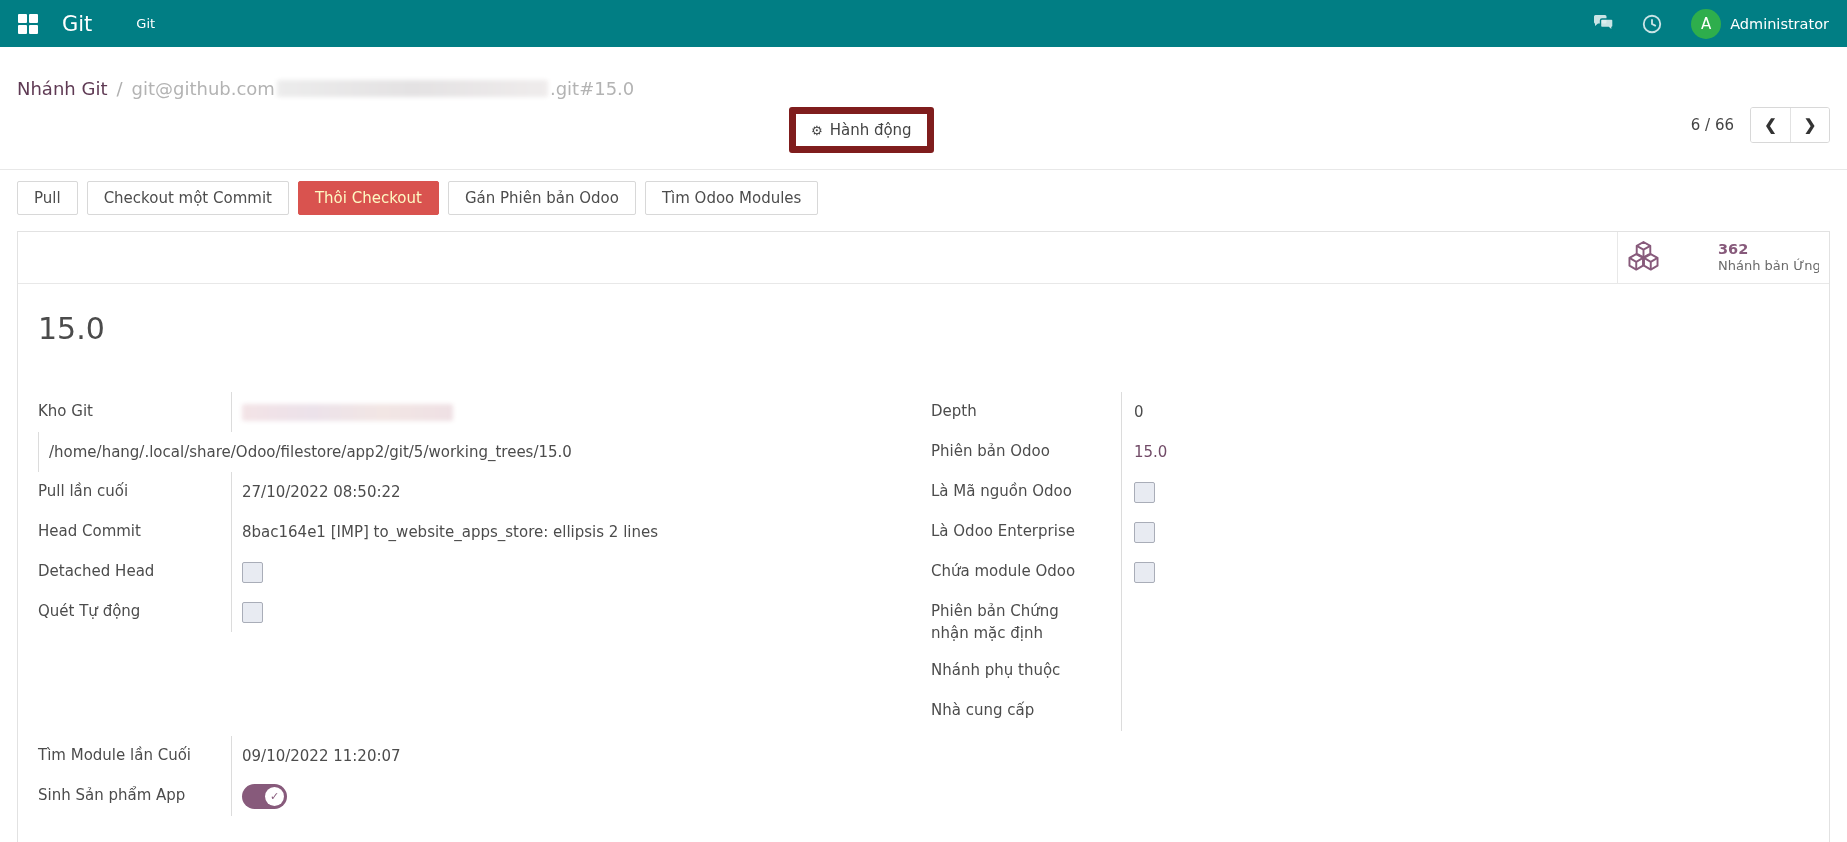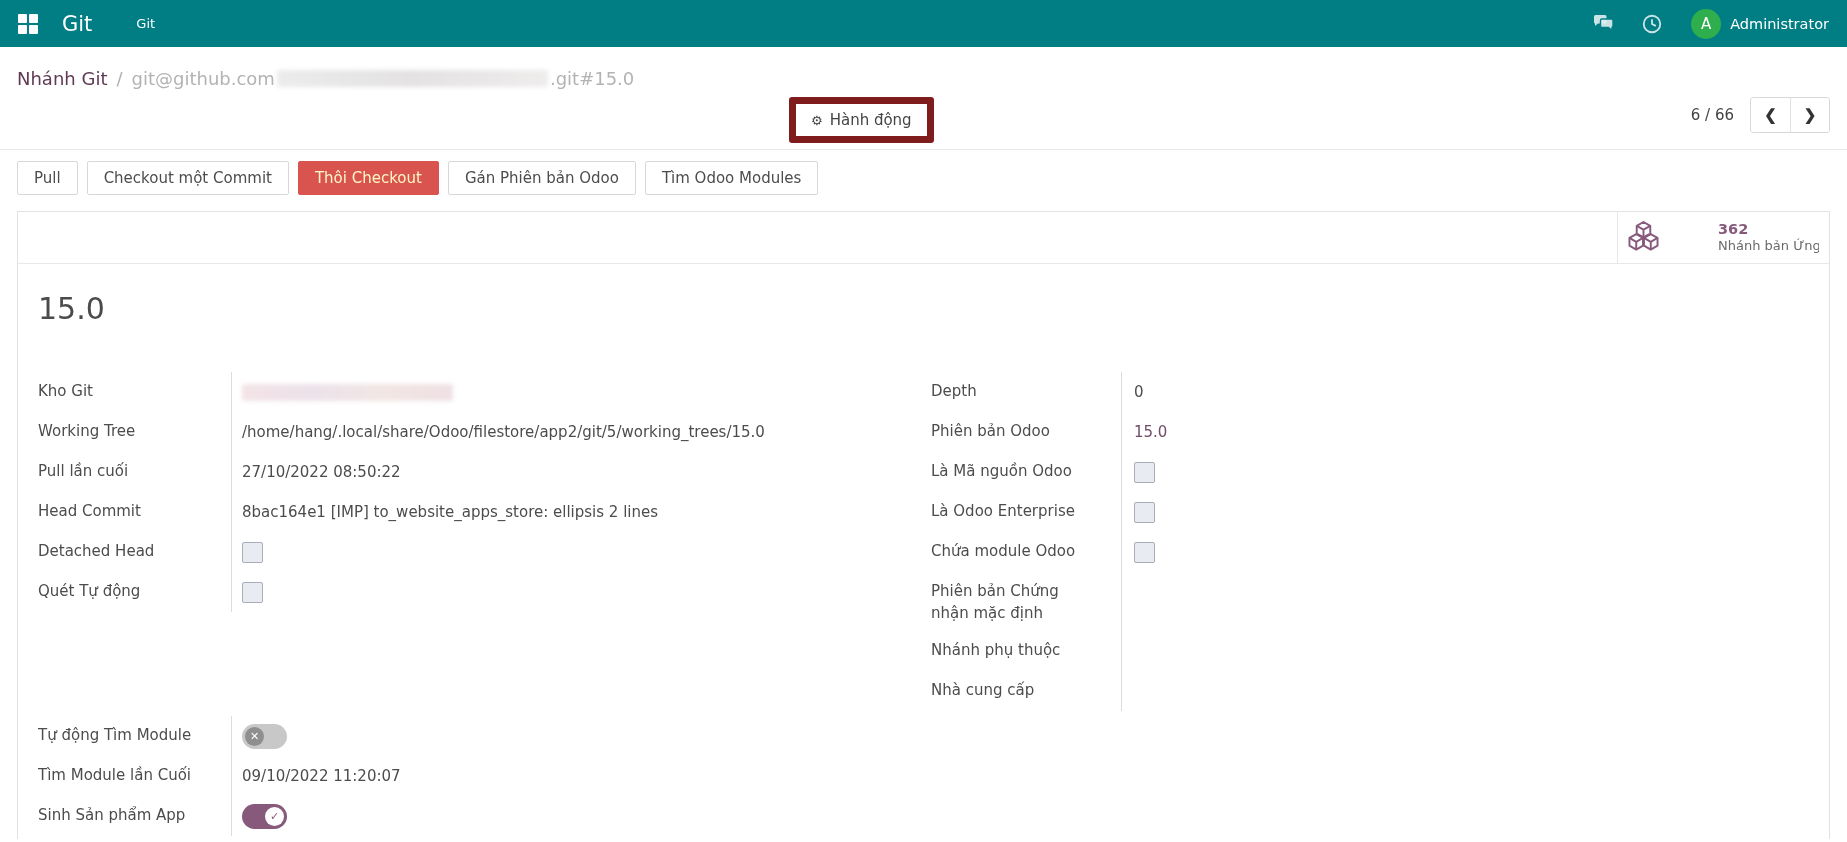--- a/index.html
+++ b/index.html
@@ -15,21 +15,21 @@
   .brand { font-size:21px; font-weight:500; margin-left:24px; cursor:pointer; }
   .menu-item { font-size:13px; font-weight:500; margin-left:44px; cursor:pointer; }
   .nav-right { margin-left:auto; display:flex; align-items:center; }
   .nav-icon { margin-left:26px; opacity:.88; cursor:pointer; display:flex; }
   .user-block { display:flex; align-items:center; margin-left:28px; cursor:pointer; }
   .avatar { width:30px; height:30px; border-radius:50%; background:#2eae4c;
     display:flex; align-items:center; justify-content:center; font-size:15px; color:#fff; }
   .username { font-size:14.5px; margin-left:9px; }
 
   
-  .control-panel { padding:4px 17px; border-bottom:1px solid #e8e8e8; }
+  .control-panel { padding:14px 17px; border-bottom:1px solid #e8e8e8; }
   .breadcrumb { padding-top:16px; height:38px; font-size:18px; display:flex; align-items:center; }
   .bc-link { color:#5f3a54; cursor:pointer; }
   .bc-sep { color:#b0b0b0; margin:0 9px; }
   .bc-cur { color:#b3b3b3; display:flex; align-items:center; }
   .bc-blur { display:inline-block; width:271px; height:17px; margin:0 2px;
     background:linear-gradient(90deg,#ececec,#e4e2e3,#efecec); filter:blur(2px); border-radius:2px; }
   .cp-row2 { position:relative; height:56px; }
   .btn-action { position:absolute; left:772px; top:8px; background:#fff;
     border:7px solid #7f1d1d; border-radius:3px; padding:7px 15px; font-size:15px;
     color:#444; cursor:pointer; font-family:inherit; }
@@ -179,21 +179,20 @@
     <div class="form-grid">
       <div class="col-left">
         <div class="fgroup">
             <div class="frow">
               <label class="flabel">Kho Git</label>
               <div class="fvalue">
                 <span class="redacted"></span>
               </div>
             </div>
             <div class="frow">
-              <label class="flabel">Working Tree</label>
               <div class="fvalue">
                 <span class="fv-text">/home/hang/.local/share/Odoo/filestore/app2/git/5/working_trees/15.0</span>
               </div>
             </div>
             <div class="frow">
               <label class="flabel">Pull lần cuối</label>
               <div class="fvalue">
                 <span class="fv-text">27/10/2022 08:50:22</span>
               </div>
             </div>
@@ -210,28 +209,20 @@
               </div>
             </div>
             <div class="frow">
               <label class="flabel">Quét Tự động</label>
               <div class="fvalue">
                 <span class="cb"></span>
               </div>
             </div>
           </div>
         <div class="fgroup fgroup-bottom">
-            <div class="frow">
-              <label class="flabel">Tự động Tìm Module</label>
-              <div class="fvalue">
-                <span class="toggle">
-                  <span class="knob">✕</span>
-                </span>
-              </div>
-            </div>
             <div class="frow">
               <label class="flabel">Tìm Module lần Cuối</label>
               <div class="fvalue">
                 <span class="fv-text">09/10/2022 11:20:07</span>
               </div>
             </div>
             <div class="frow">
               <label class="flabel">Sinh Sản phẩm App</label>
               <div class="fvalue">
                 <span class="toggle on">

